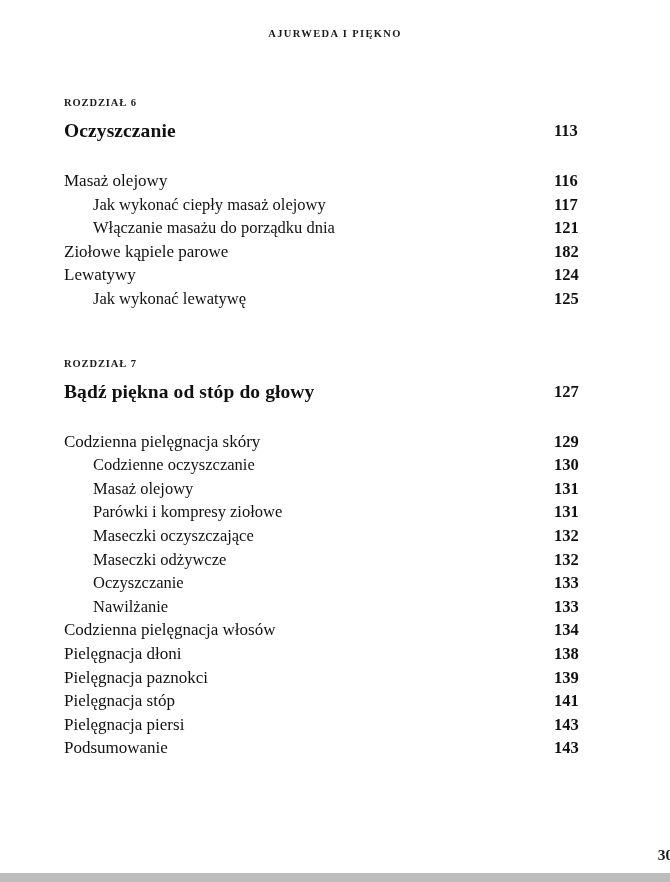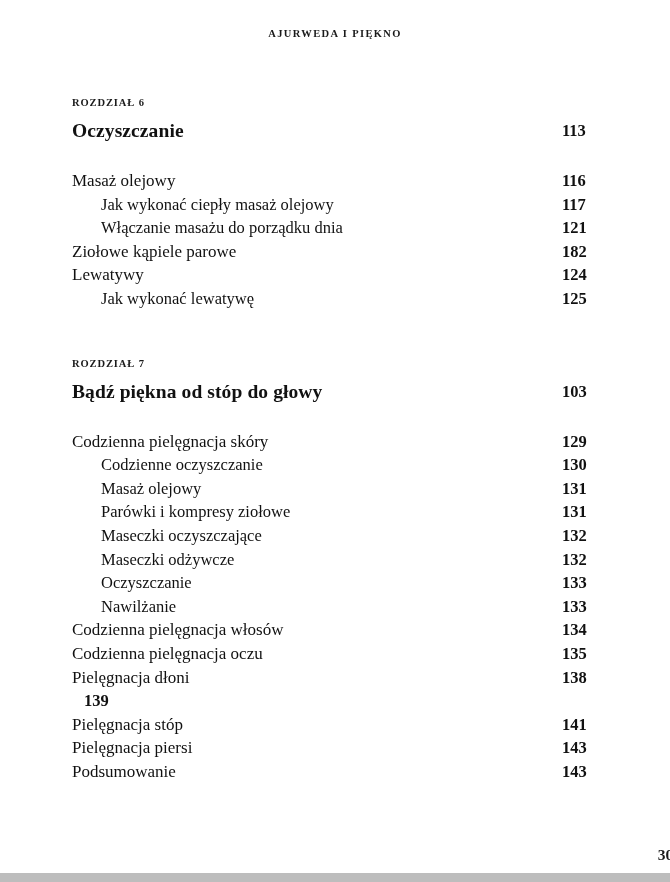--- a/index.html
+++ b/index.html
@@ -32,21 +32,21 @@
     text-align: center;
     font-size: 10.5px;
     font-weight: 700;
     letter-spacing: 1.35px;
     color: #1a1a1a;
   }
 
   
   .toc {
     position: absolute;
-    left: 72px;
+    left: 64px;
     top: 96px;
     width: 526px;
   }
 
   
   .chapter-block {
     margin-bottom: 0;
   }
   .chapter-block.second {
     margin-top: 46px;
@@ -169,21 +169,21 @@
       <div class="row level-2">
         <span class="label">Jak wykonać lewatywę</span>
         <span class="page-no">125</span>
       </div>
     </div>
 
     <div class="chapter-block second">
       <div class="chapter-kicker">ROZDZIAŁ 7</div>
       <div class="row chapter-title">
         <span class="label">Bądź piękna od stóp do głowy</span>
-        <span class="page-no">103</span>
+        <span class="page-no">127</span>
       </div>
 
       <div class="row level-1">
         <span class="label">Codzienna pielęgnacja skóry</span>
         <span class="page-no">129</span>
       </div>
       <div class="row level-2">
         <span class="label">Codzienne oczyszczanie</span>
         <span class="page-no">130</span>
       </div>
@@ -209,28 +209,25 @@
       </div>
       <div class="row level-2">
         <span class="label">Nawilżanie</span>
         <span class="page-no">133</span>
       </div>
       <div class="row level-1">
         <span class="label">Codzienna pielęgnacja włosów</span>
         <span class="page-no">134</span>
       </div>
       <div class="row level-1">
-        <span class="label">Codzienna pielęgnacja oczu</span>
-        <span class="page-no">135</span>
-      </div>
-      <div class="row level-1">
         <span class="label">Pielęgnacja dłoni</span>
         <span class="page-no">138</span>
       </div>
       <div class="row level-1">
+        <span class="label">Pielęgnacja paznokci</span>
         <span class="page-no">139</span>
       </div>
       <div class="row level-1">
         <span class="label">Pielęgnacja stóp</span>
         <span class="page-no">141</span>
       </div>
       <div class="row level-1">
         <span class="label">Pielęgnacja piersi</span>
         <span class="page-no">143</span>
       </div>

